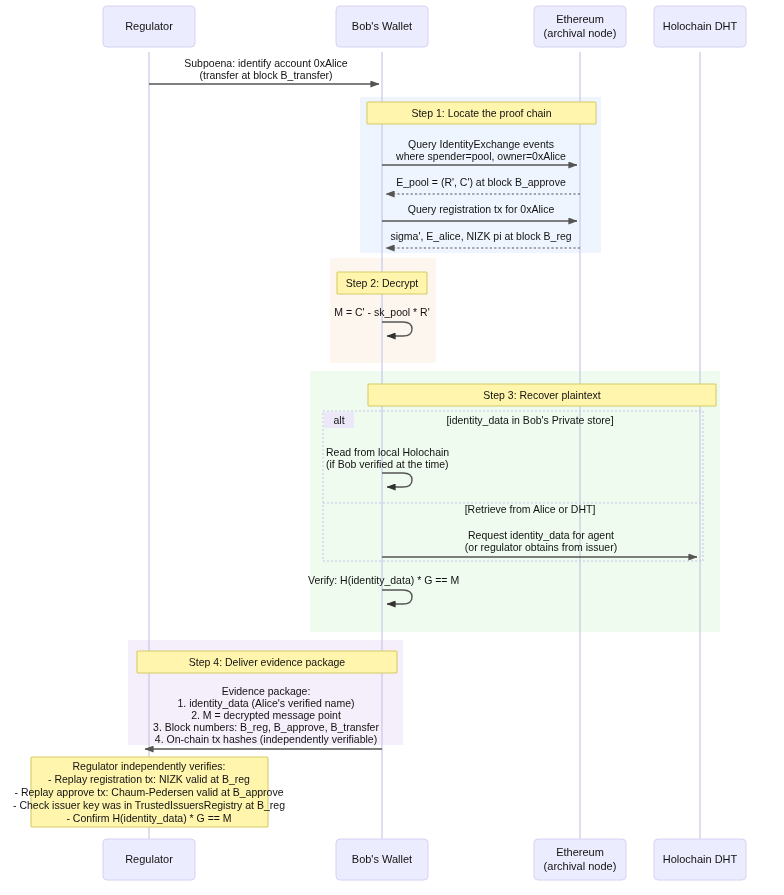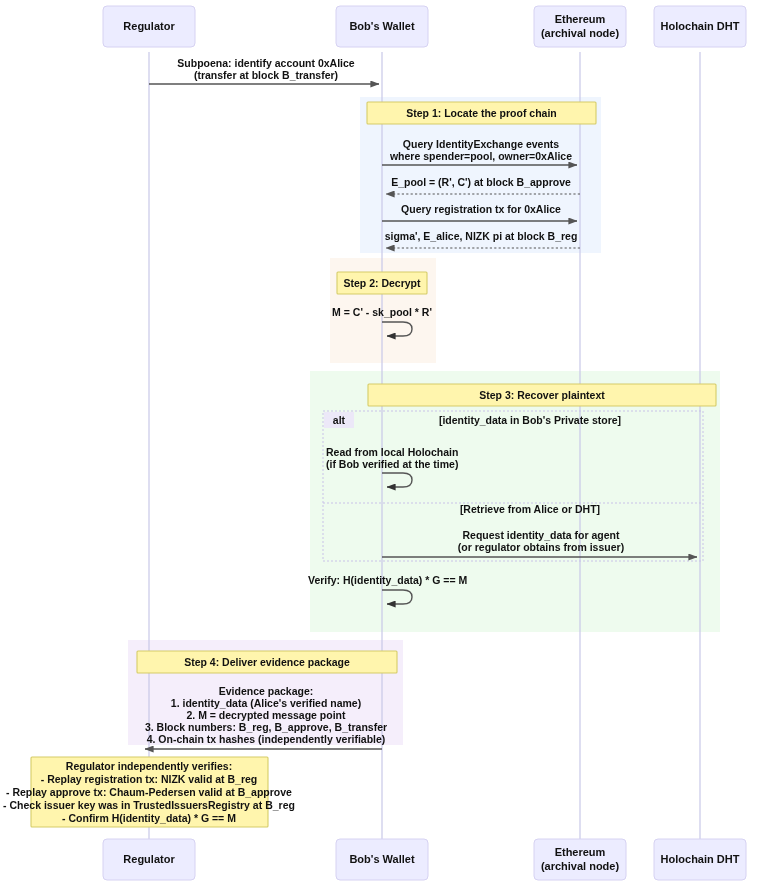--- a/index.html
+++ b/index.html
@@ -14,21 +14,20 @@
     height: 895px;
     position: relative;
     overflow: hidden;
     color: #111111;
   }
   #diagram-root {
     position: absolute;
     left: 0; top: 0;
     width: 632px;
     height: 895px;
-    font-weight: bold;
   }
   svg.diagram-svg {
     position: absolute;
     left: 0; top: 0;
     width: 784px;
     height: 895px;
     display: block;
   }
   .lifeline {
     stroke: #c8c8e8;

